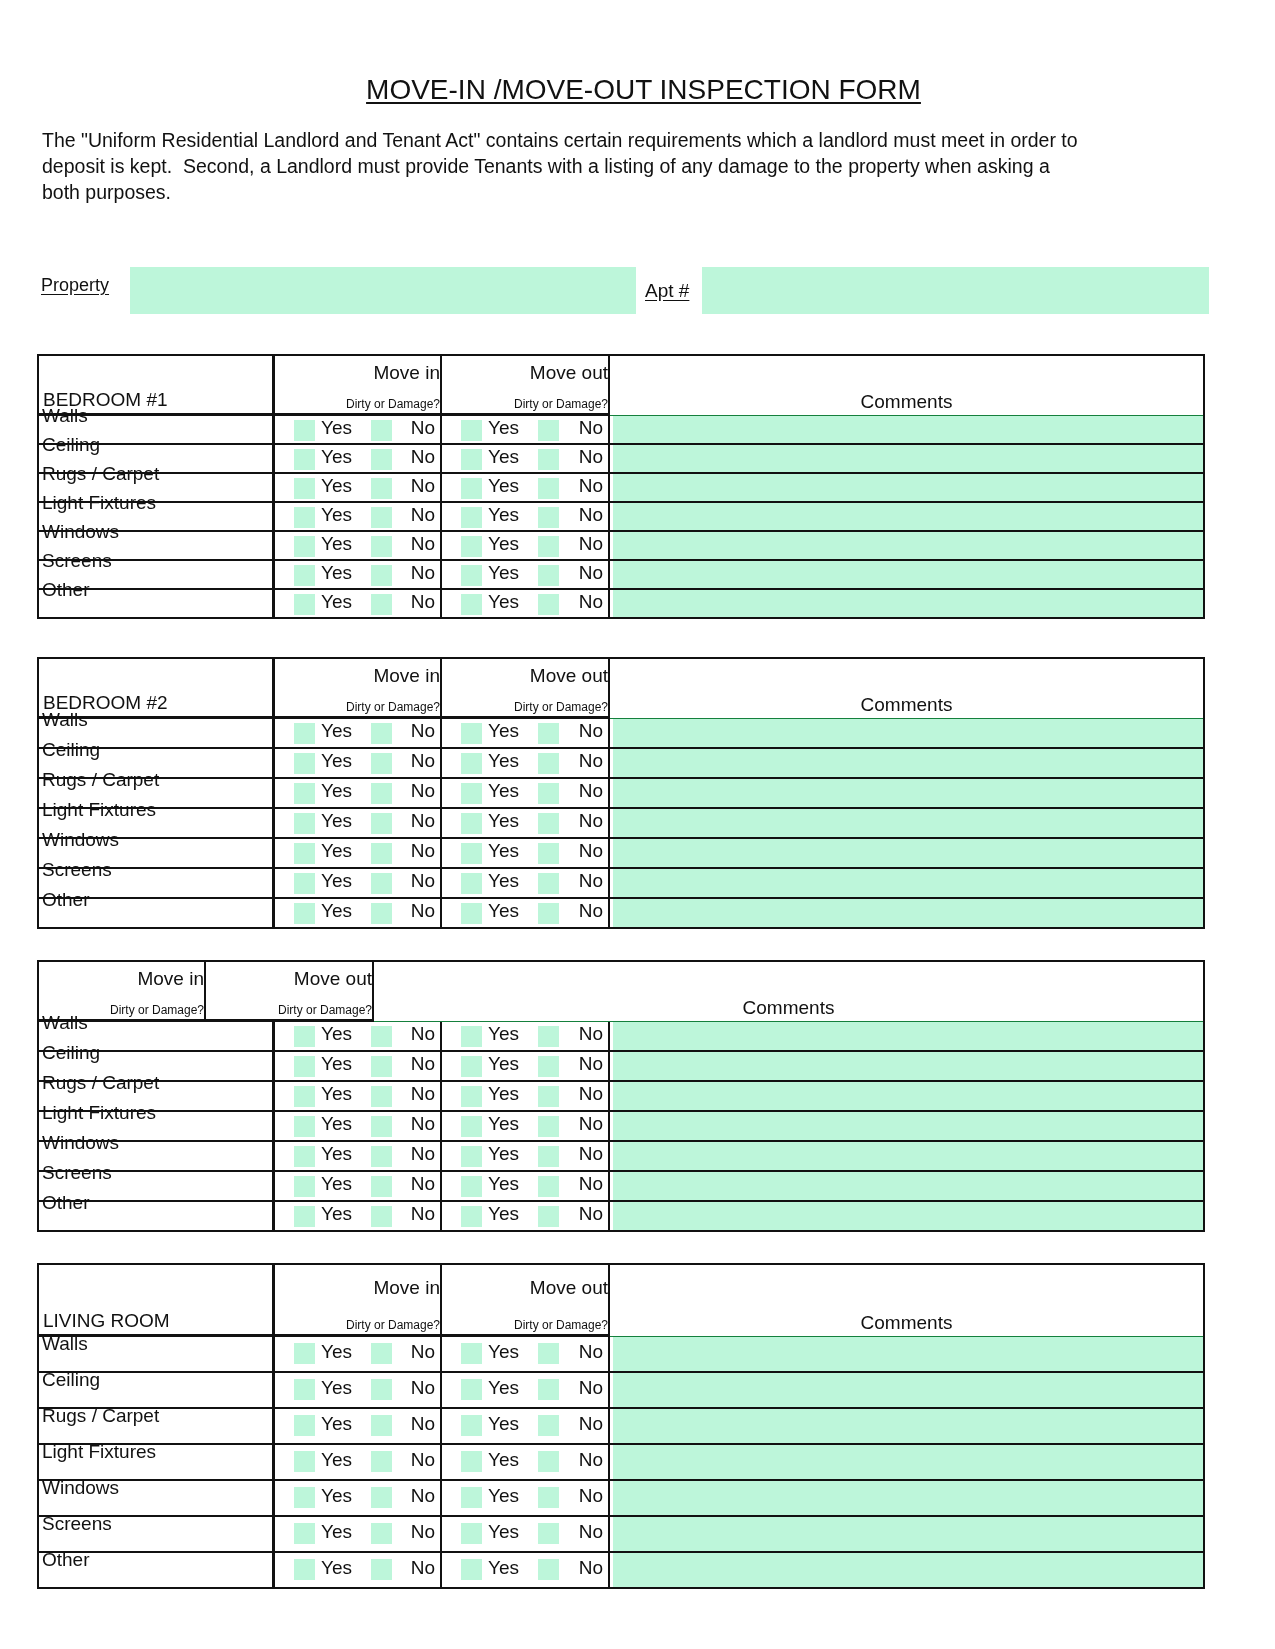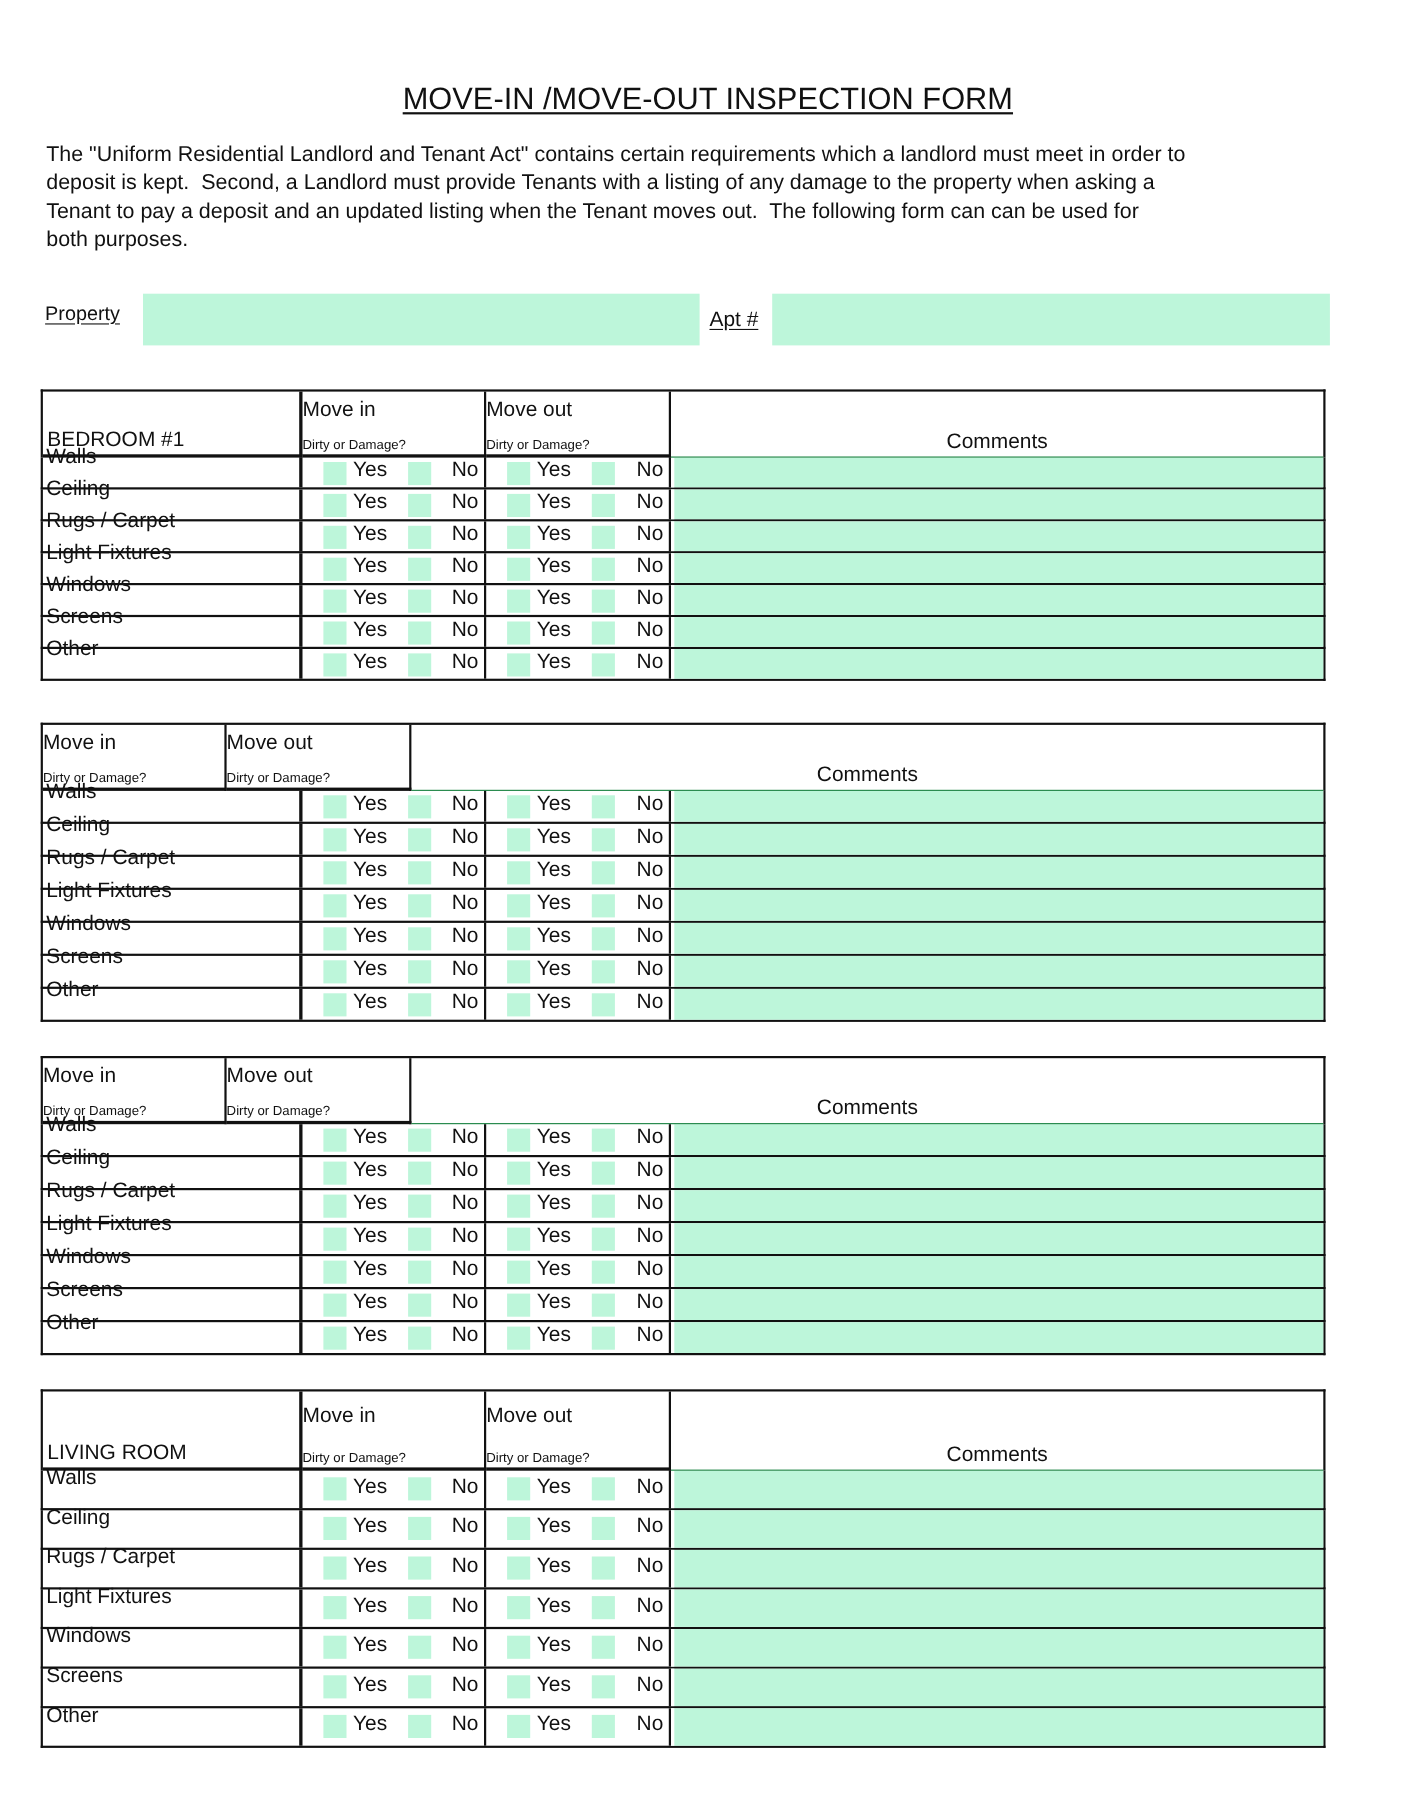--- a/index.html
+++ b/index.html
@@ -10,21 +10,21 @@
   .prop-label { position: absolute; left: 41px; top: 275px; font-size: 18px; text-decoration: underline; text-underline-offset: 3px; }
   .prop-field { position: absolute; left: 130px; top: 267px; width: 502px; height: 45px; background: #bdf6da; border: none; }
   .apt-label { position: absolute; left: 645px; top: 280px; font-size: 19px; text-decoration: underline; text-underline-offset: 3px; }
   .apt-field { position: absolute; left: 702px; top: 267px; width: 503px; height: 45px; background: #bdf6da; border: none; }
 
   .room { position: absolute; left: 37px; width: 1168px; }
   .room .hdr { position: relative; height: 60px; border: 2px solid #111; border-bottom: none; display: flex; }
   .room.living .hdr { height: 72px; }
   .hdr .room-name { width: 236px; border: 3px solid #111; border-left: 0; border-top: 0; box-sizing: border-box; position: relative; font-size: 19px; }
   .hdr .room-name span { position: absolute; left: 4px; bottom: 2px; }
-  .hdr .col { border-right: 2px solid #111; text-align: left; position: relative; box-sizing: border-box; border-bottom: 3px solid #111; }
+  .hdr .col { border-right: 2px solid #111; text-align: right; position: relative; box-sizing: border-box; border-bottom: 3px solid #111; }
   .hdr .col.mi { width: 167px; }
   .hdr .col.mo { width: 168px; }
   .hdr .col .l1 { position: absolute; left: 0; right: 0; top: 6px; font-size: 19px; }
   .room.living .hdr .col .l1 { top: 12px; }
   .hdr .col .l2 { position: absolute; left: 0; right: 0; bottom: 2px; font-size: 12px; }
   .hdr .comments-h { flex: 1; position: relative; text-align: center; border-bottom: 1px solid #15803d; }
   .hdr .comments-h span { position: absolute; left: 0; right: 0; bottom: 2px; font-size: 19px; }
 
   .row { display: flex; height: 29px; border-left: 2px solid #111; border-right: 2px solid #111; border-bottom: 2px solid #111; box-sizing: border-box; }
   .room.b2 .row, .room.b3 .row { height: 30px; }
@@ -45,21 +45,20 @@
   .row .comment { flex: 1; background: #bdf6da; border: none; border-left: 3px solid #fff; margin: 0; padding: 0; font-size: 17px; font-family: "Liberation Sans", sans-serif; }
 </style>
 </head>
 <body>
 
 <div class="title">MOVE-IN /MOVE-OUT INSPECTION FORM</div>
 
 <div class="intro">
   <div>The "Uniform Residential Landlord and Tenant Act" contains certain requirements which a landlord must meet in order to</div>
   <div>deposit is kept.  Second, a Landlord must provide Tenants with a listing of any damage to the property when asking a</div>
-  <div>Tenant to pay a deposit and an updated listing when the Tenant moves out.  The following form can can be used for</div>
   <div>both purposes.</div>
 </div>
 
 <div class="prop-label">Property</div>
 <input class="prop-field" type="text" value="" style="">
 <div class="apt-label">Apt #</div>
 <input class="apt-field" type="text" value="" style="">
 
 <div id="rooms">
     <div class="room b1" style="top: 354px;">
@@ -201,20 +200,23 @@
           <span class="cb y"></span>
           <span class="t y">Yes</span>
           <span class="cb n"></span>
           <span class="t n">No</span>
         </div>
         <input class="comment" type="text" style="">
       </div>
     </div>
     <div class="room b2" style="top: 657px;">
       <div class="hdr">
+        <div class="room-name">
+          <span>BEDROOM #2</span>
+        </div>
         <div class="col mi">
           <div class="l1">Move in</div>
           <div class="l2">Dirty or Damage?</div>
         </div>
         <div class="col mo">
           <div class="l1">Move out</div>
           <div class="l2">Dirty or Damage?</div>
         </div>
         <div class="comments-h">
           <span>Comments</span>

